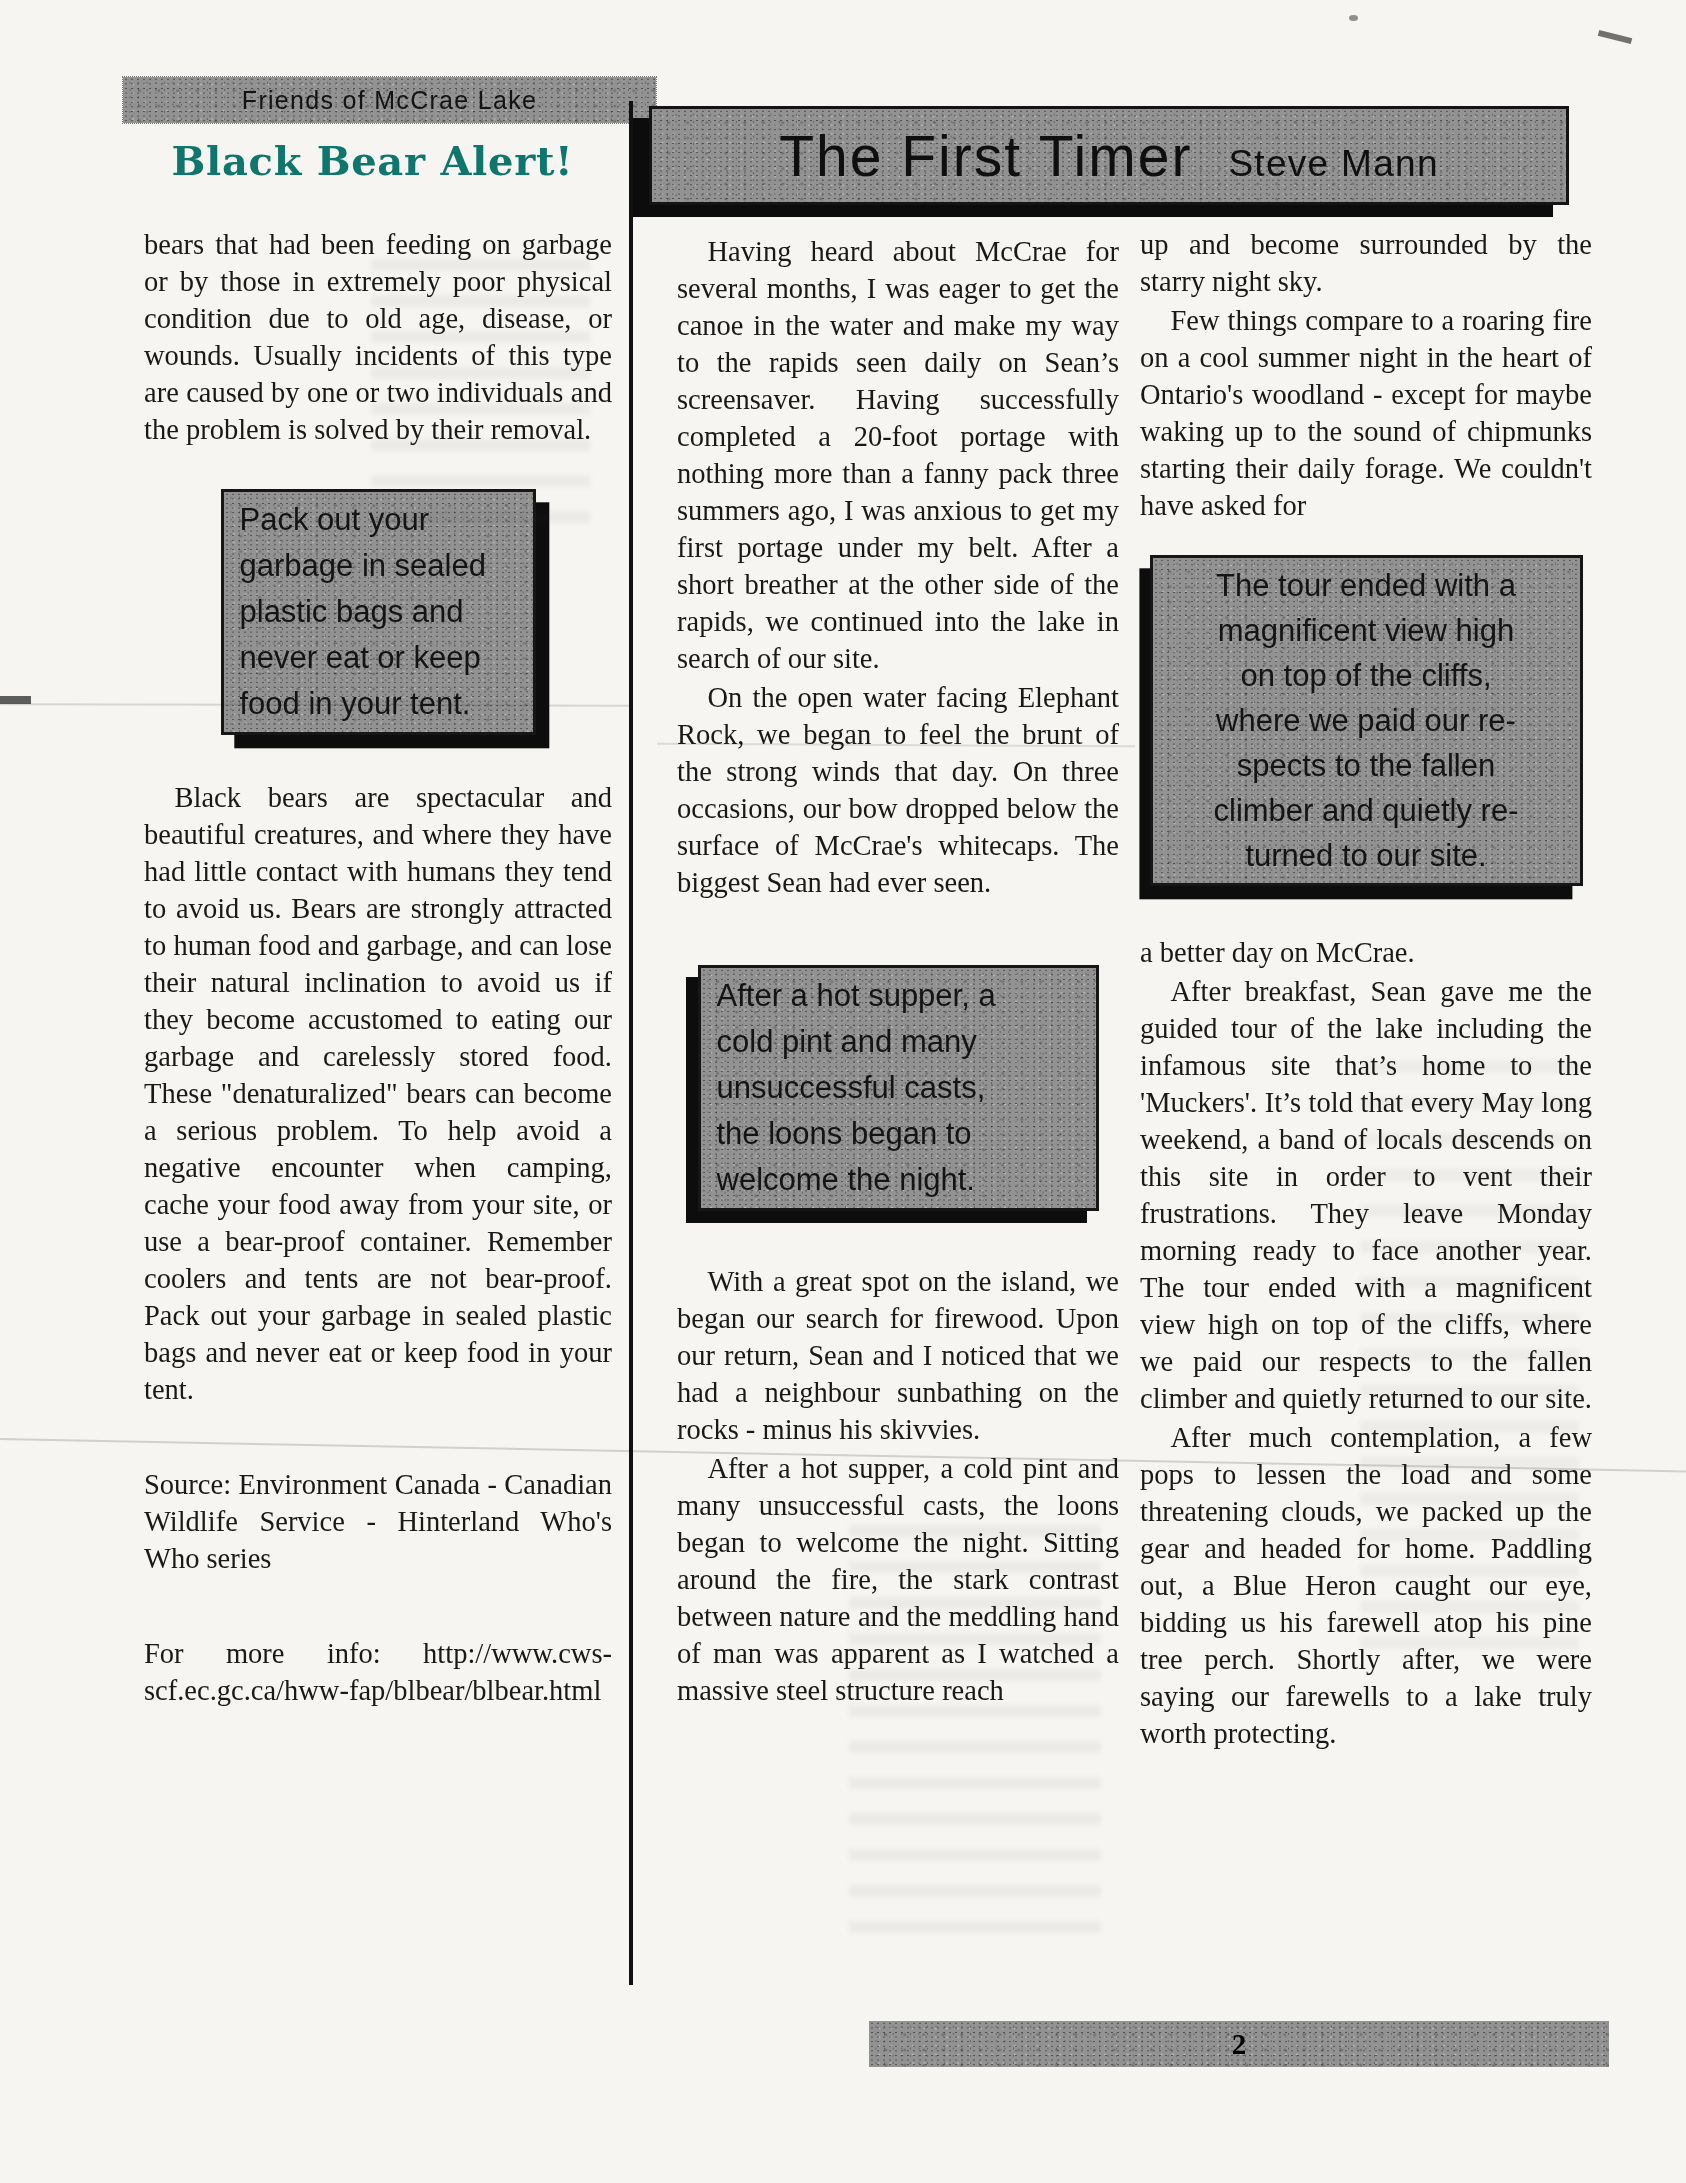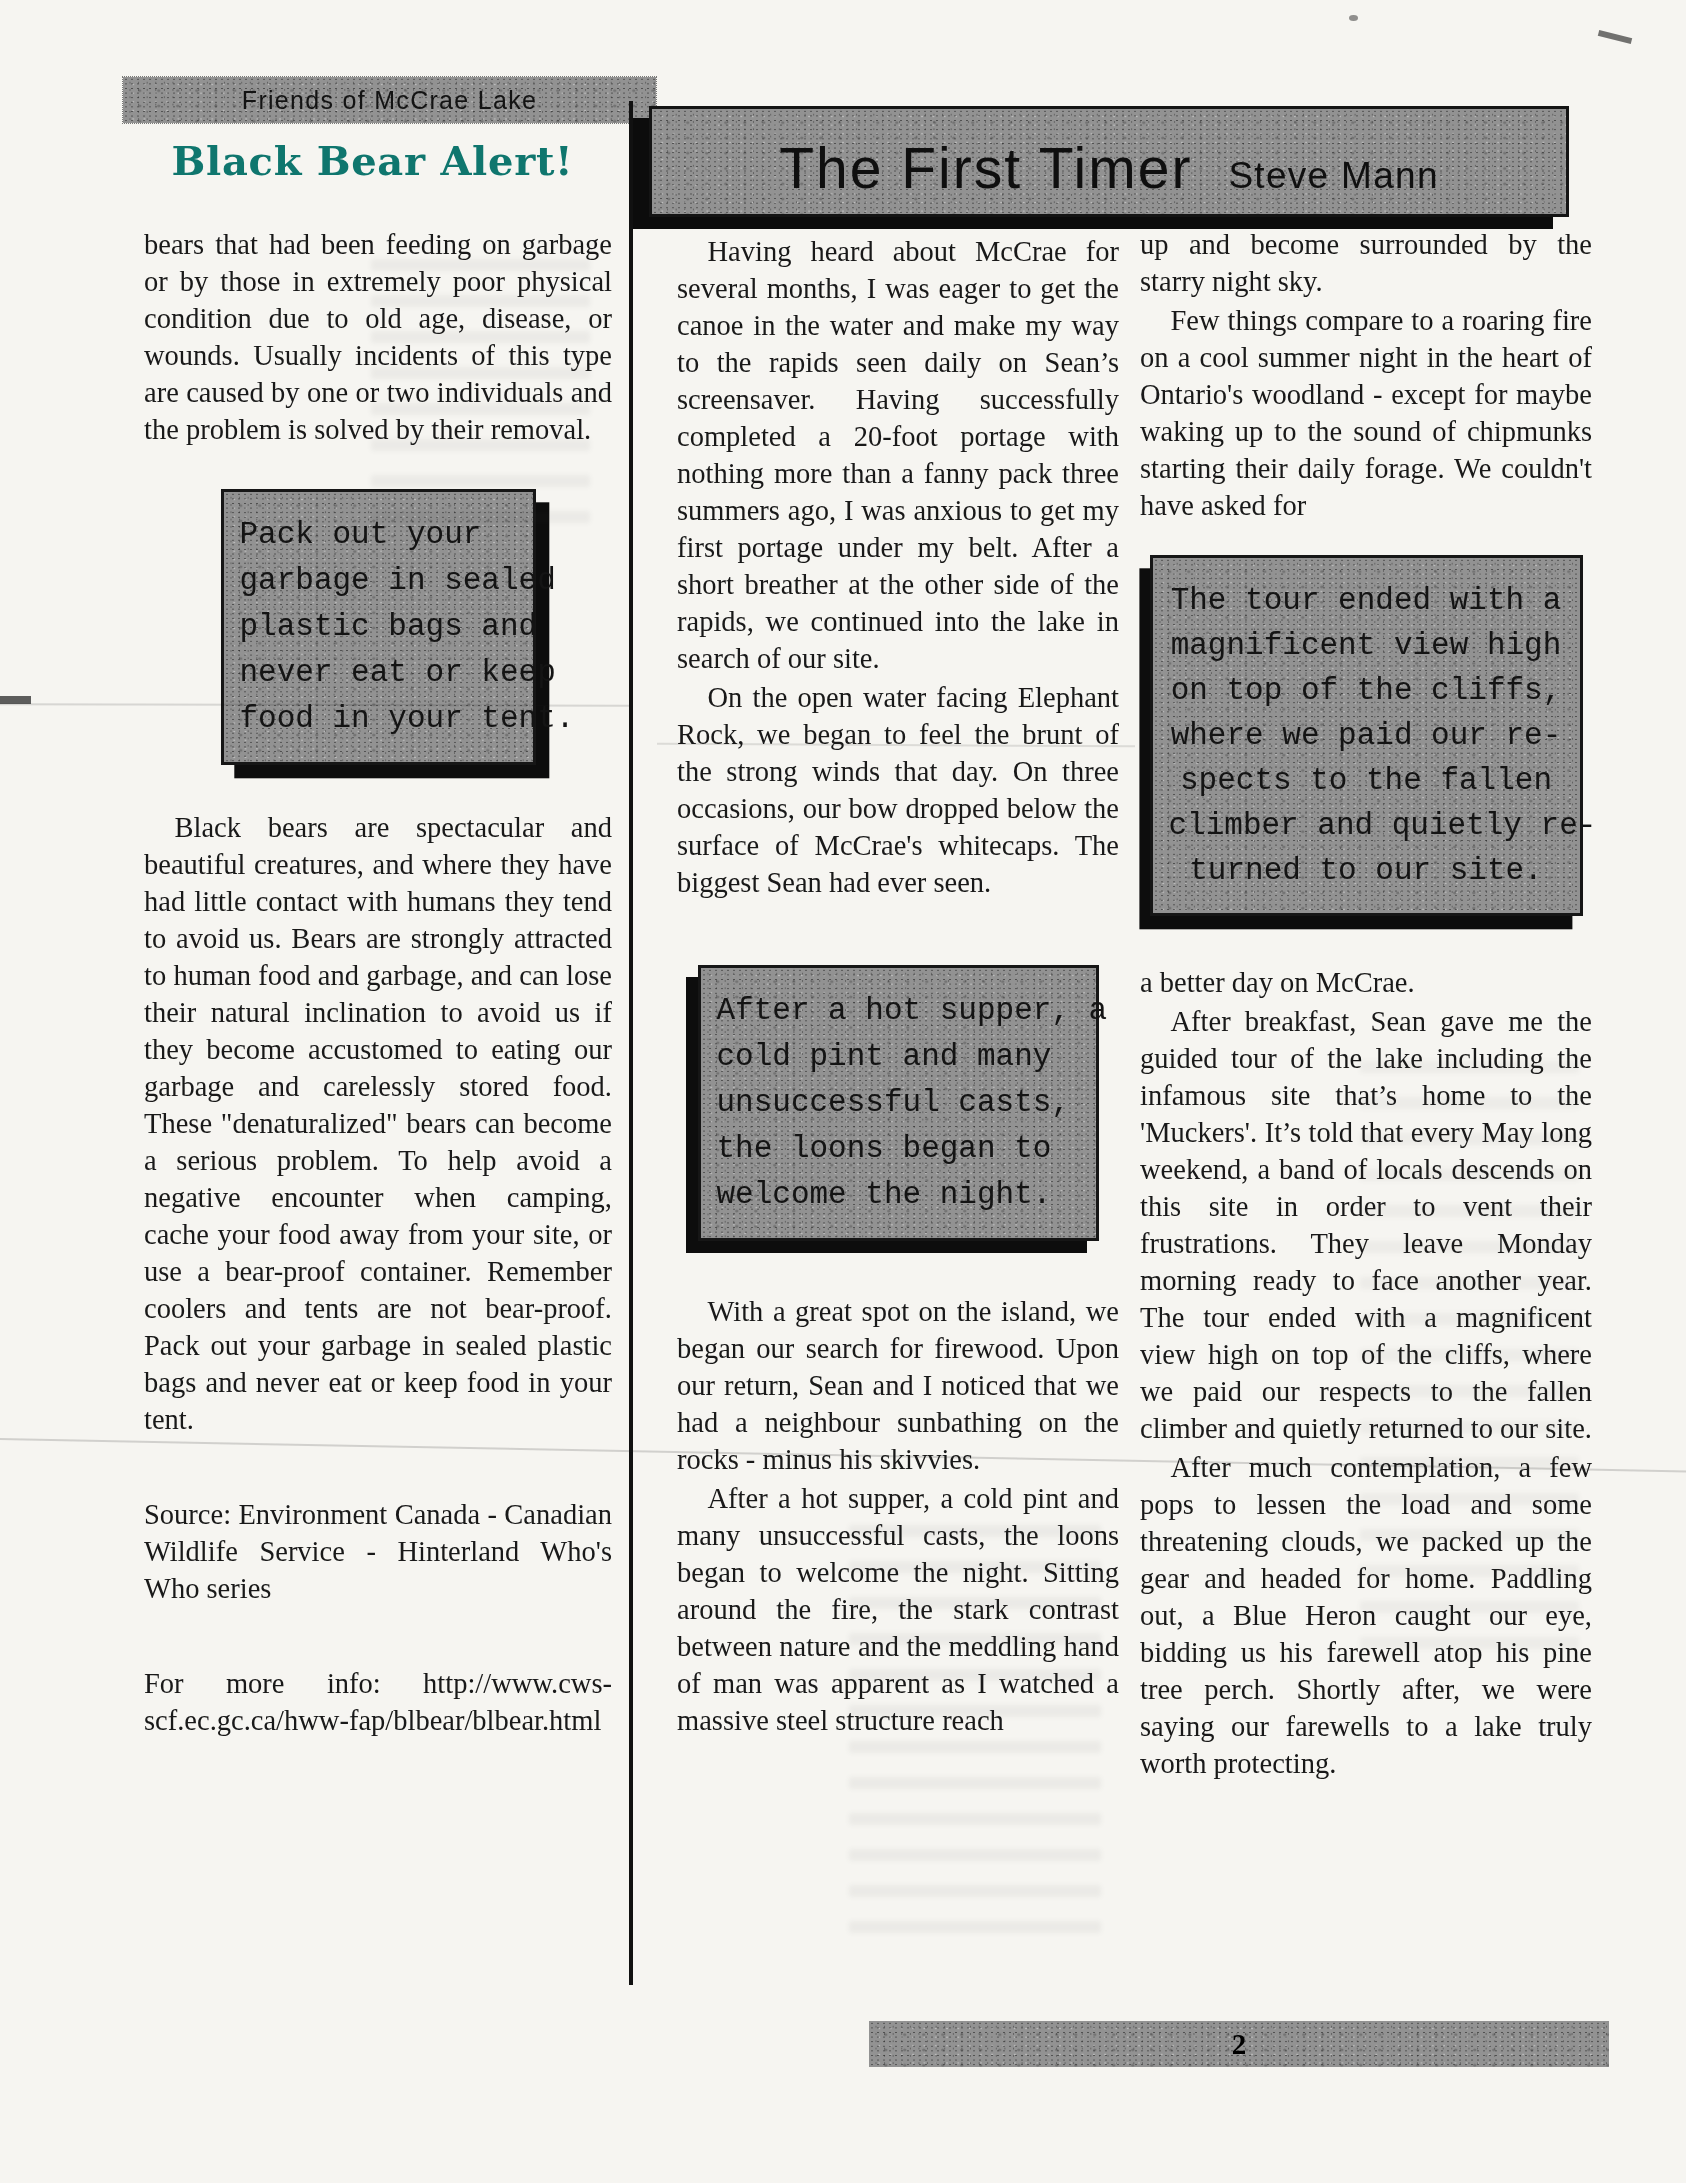--- a/index.html
+++ b/index.html
@@ -36,44 +36,44 @@
   }
   .vdivider{
     position:absolute; left:629px; top:101px; width:4px; height:1884px;
     background:#111;
   }
   .title-banner{
     position:absolute; left:649px; top:106px; width:914px; height:85px;
     border:3.3px solid #141414;
     box-shadow:-16px 12px 0 #0c0c0c;
     display:flex; align-items:baseline; justify-content:center; gap:36px;
-    padding-top:20px;
+    padding-top:8px;
   }
   .title-banner .title{
     font-family:"Liberation Sans", sans-serif;
     font-size:57px; color:#0f0f0f; letter-spacing:2px; line-height:78px;
   }
   .title-banner .byline{
     font-family:"Liberation Sans", sans-serif;
     font-size:37px; color:#101010; letter-spacing:1.3px;
   }
   .col{
     position:absolute; text-align:justify;
     font-size:28.5px; line-height:37px; color:#191919;
   }
   .left-col{ left:142px; top:224px; width:472px; }
   .mid-col{ left:675px; top:231px; width:446px; }
   .right-col{ left:1138px; top:224px; width:456px; }
   .para{ margin:2px; }
   .indent{ text-indent:30.5px; }
   .gap-top{ margin-top:58px; }
   .qbox{
-    font-family:Liberation Mono, monospace;
+    font-family:Liberation Sans, sans-serif;
     font-size:31px; line-height:46px; color:#141414;
-    border:3.3px solid #161616; padding:20px 16px;
+    border:3.3px solid #161616; padding:5px 16px;
   }
   .qbox div{ white-space:nowrap; }
   .q-left{
     width:277px; margin:41px auto 44px auto;
     box-shadow:13.3px 13.3px 0 #0d0d0d;
     text-align:left;
   }
   .q-mid{
     width:363px; margin:64px auto 52px auto;
     box-shadow:-12px 12px 0 #0d0d0d;

